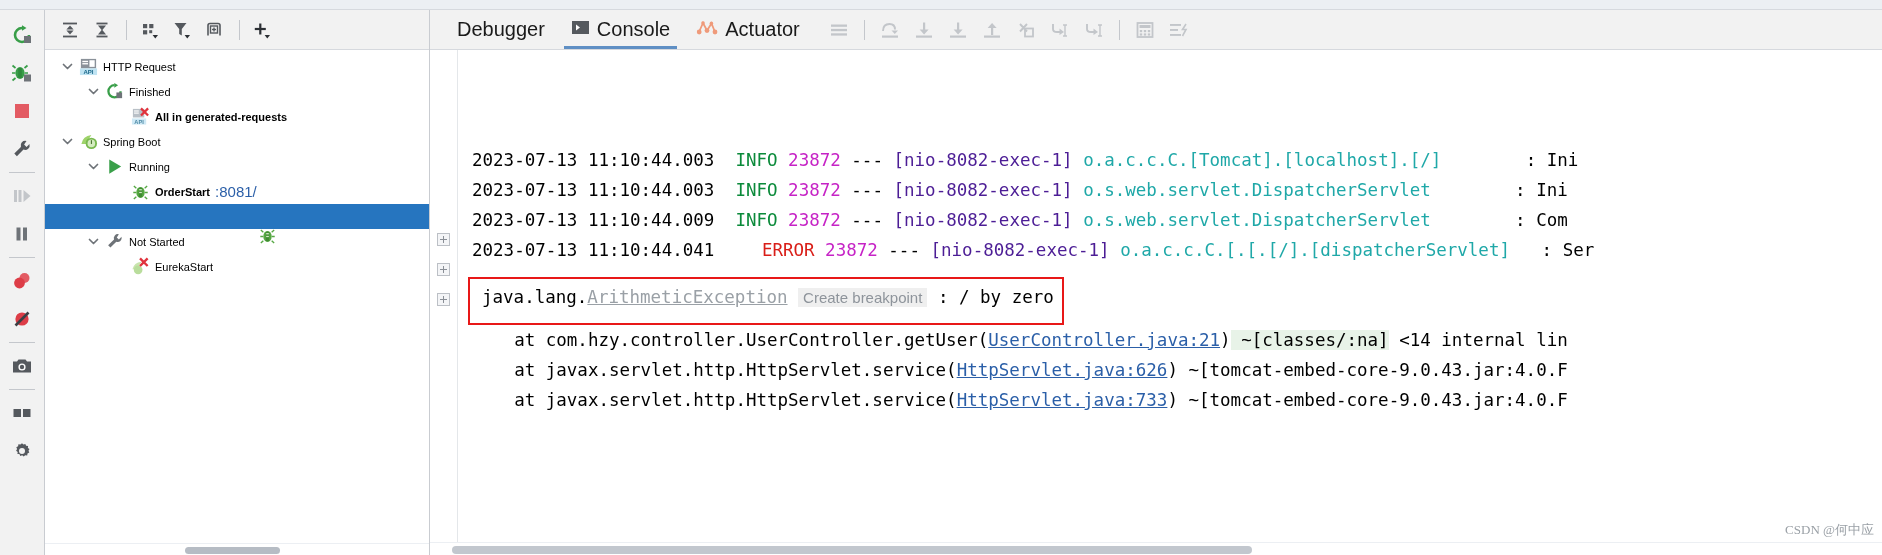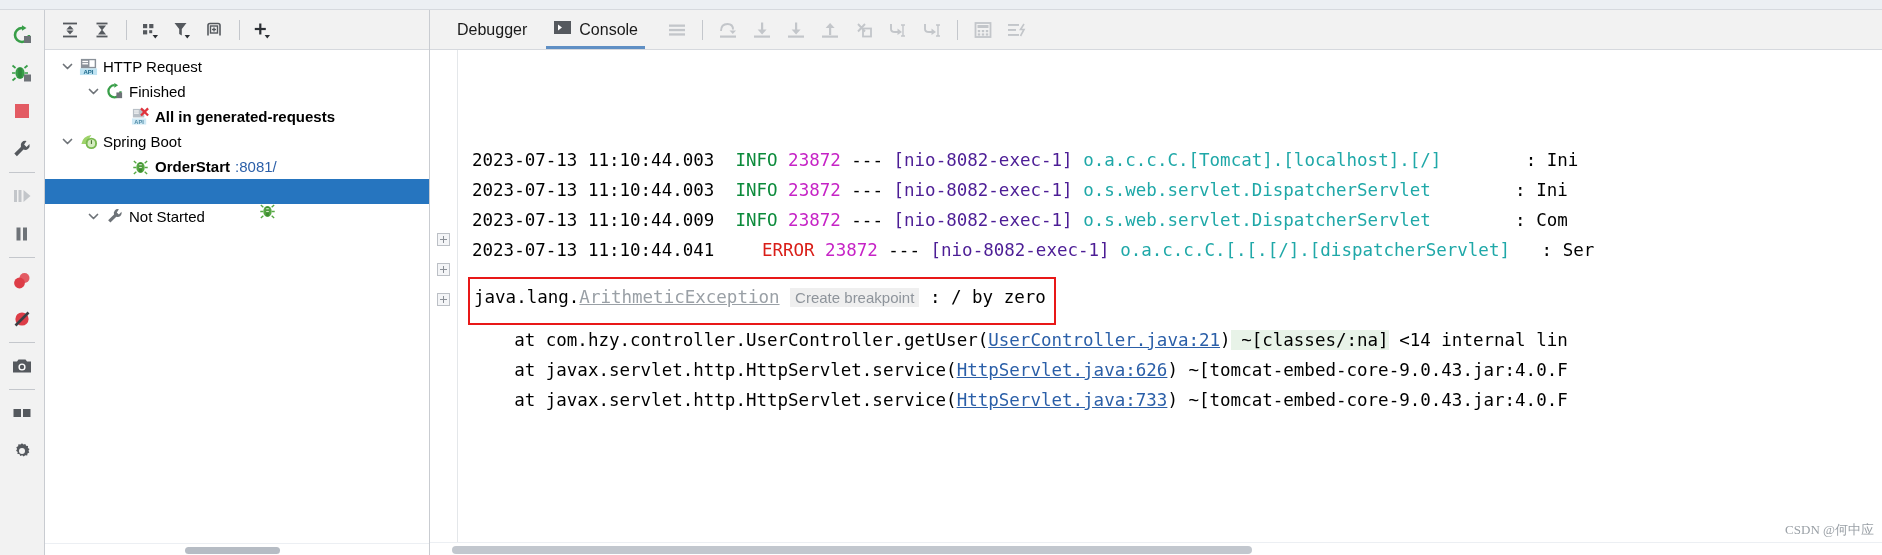--- a/index.html
+++ b/index.html
@@ -97,21 +97,21 @@
     width: 20px; flex: 0 0 20px;
     display: flex; align-items: center; justify-content: center;
     cursor: pointer;
   }
   .twisty svg { display: block; }
   .tnode-icon {
     width: 22px; flex: 0 0 22px;
     display: flex; align-items: center; justify-content: center;
     margin-right: 4px;
   }
-  .tlabel { font-size: 15px; }
+  .tlabel { font-size: 11px; }
   .tlabel.bold { font-weight: bold; }
   .tport { color: #2b5fa8; margin-left: 5px; }
   .tree-row.selected .tport { color: #ffffff; text-decoration: underline; }
 
   
   .tree-hscroll {
     height: 12px; flex: 0 0 12px;
     background: #ffffff;
     position: relative;
     border-top: 1px solid #eceff3;
@@ -136,21 +136,21 @@
     height: 40px; flex: 0 0 40px;
     background: #f2f2f2;
     display: flex;
     align-items: stretch;
     padding-left: 14px;
     border-bottom: 1px solid #d6d9de;
   }
   .ctab {
     display: flex; align-items: center; gap: 7px;
     padding: 0 13px;
-    font-size: 16px; color: #1a1a1a;
+    font-size: 20px; color: #1a1a1a;
     cursor: pointer;
     position: relative;
   }
   .ctab.active::after {
     content: "";
     position: absolute;
     left: 6px; right: 6px; bottom: 0;
     height: 3px; background: #5f8fc4;
   }
   .ctools { display: flex; align-items: center; gap: 2px; margin-left: 10px; }
@@ -208,21 +208,21 @@
   .c-dash  { color: #000000; }
   .c-thread{ color: #4c1d95; margin-top: 44px; }
   .c-logger{ color: #1fa8a8; }
   .c-msg   { color: #000000; }
   .c-link  { color: #2b5fa8; text-decoration: underline; }
   .c-green-bg { background: #e8f3e8; }
 
   .exc-box {
     margin: 12px 0 0 10px;
     border: 2px solid #e81818;
-    padding: 4px 8px 5px 4px;
+    padding: 4px 8px 5px 12px;
     display: inline-block;
     white-space: pre;
     height: 48px;
     line-height: 28px;
   }
   .exc-name { color: #9aa0a6; text-decoration: underline; }
   .exc-bp {
     background: #efefef; color: #8e949b;
     font-family: "Liberation Sans", sans-serif;
     font-size: 15px;
@@ -464,20 +464,33 @@
             <span class="tnode-icon">
               <svg width="19" height="19" viewBox="0 0 20 20">
                 <path d="M2.5 12.5 Q4 4.5 13 3.2 Q10 7 8.5 12.5 Z" fill="#9ed36a"></path>
                 <circle cx="13" cy="12" r="6" fill="#79b94f"></circle>
                 <circle cx="13" cy="12" r="4" fill="#d4ebc0"></circle>
                 <rect x="12.5" y="8.6" width="1.2" height="4" fill="#4e7a33"></rect>
               </svg>
             </span>
             <span class="tlabel">Spring Boot</span>
           </div>
+          <div class="tree-row" style="padding-left: 38px;">
+            <span class="twisty">
+              <svg width="13" height="13" viewBox="0 0 13 13">
+                <path d="M2.5 4.5 L6.5 8.5 L10.5 4.5" fill="none" stroke="#6e7378" stroke-width="1.7" stroke-linecap="round" stroke-linejoin="round"></path>
+              </svg>
+            </span>
+            <span class="tnode-icon">
+              <svg width="19" height="19" viewBox="0 0 20 20">
+                <path d="M4.5 2.5 L17 10 L4.5 17.5 Z" fill="#3aa04a"></path>
+              </svg>
+            </span>
+            <span class="tlabel">Running</span>
+          </div>
           <div class="tree-row" style="padding-left: 64px;">
             <span class="twisty"></span>
             <span class="tnode-icon">
               <svg width="19" height="19" viewBox="0 0 20 20">
                 <ellipse cx="10" cy="11" rx="4.4" ry="5.8" fill="#56a843"></ellipse>
                 <rect x="8.2" y="6" width="3.6" height="10" fill="#3f8c31"></rect>
                 <path d="M5.6 6.5 L3 4.2 M14.4 6.5 L17 4.2 M5.5 11 L2.4 11 M14.5 11 L17.6 11 M5.6 15.5 L3 17.8 M14.4 15.5 L17 17.8" stroke="#56a843" stroke-width="1.5" fill="none"></path>
                 <rect x="8.6" y="7.5" width="2.8" height="1.3" fill="#d6ecc9"></rect>
                 <rect x="8.6" y="10.4" width="2.8" height="1.3" fill="#d6ecc9"></rect>
               </svg>
@@ -505,20 +518,31 @@
                 <path d="M2.5 4.5 L6.5 8.5 L10.5 4.5" fill="none" stroke="#6e7378" stroke-width="1.7" stroke-linecap="round" stroke-linejoin="round"></path>
               </svg>
             </span>
             <span class="tnode-icon">
               <svg width="19" height="19" viewBox="0 0 20 20">
                 <path d="M14.6 2.4 a4.2 4.2 0 0 0 -5.1 5.5 L3.3 14 l2.4 2.4 L11.9 10.2 a4.2 4.2 0 0 0 5.5 -5.1 l-2.8 2.8 l-2.2 -2.2 Z" fill="#6e7378"></path>
               </svg>
             </span>
             <span class="tlabel">Not Started</span>
           </div>
+          <div class="tree-row" style="padding-left: 64px;">
+            <span class="twisty"></span>
+            <span class="tnode-icon">
+              <svg width="19" height="19" viewBox="0 0 20 20">
+                <path d="M1.5 13 Q3 6 11 5 Q8.4 8.5 7 13 Z" fill="#c9e5ae"></path>
+                <circle cx="7.5" cy="13.5" r="4.6" fill="#b9dd9c"></circle>
+                <path d="M9.5 1.5 L17.5 9.5 M17.5 1.5 L9.5 9.5" stroke="#e0333d" stroke-width="2.5"></path>
+              </svg>
+            </span>
+            <span class="tlabel">EurekaStart</span>
+          </div>
         </div>
 
       <div class="tree-hscroll">
         <div class="thumb"></div>
       </div>
     </div>
 
     <div class="right-panel">
 
       <div class="console-tabs">
@@ -530,20 +554,33 @@
         <div class="ctab active">
           <span>
             <svg width="19" height="19" viewBox="0 0 19 19">
               <rect x="1" y="3" width="17" height="13" fill="#55595e"></rect>
               <path d="M5 6.5 L9 9.5 L5 12.5 Z" fill="#ffffff"></path>
             </svg>
           </span>
           <span>Console</span>
         </div>
 
+        <div class="ctab">
+          <span>
+            <svg width="22" height="19" viewBox="0 0 22 19">
+              <path d="M3 14 L7 5 L11 12.5 L15.5 5.5 L19 14" fill="none" stroke="#ef9a7a" stroke-width="1.8"></path>
+              <circle cx="3.2" cy="14" r="2.4" fill="#ef9a7a"></circle>
+              <circle cx="11" cy="12.6" r="2.4" fill="#ef9a7a"></circle>
+              <circle cx="19" cy="14" r="2.4" fill="#ef9a7a"></circle>
+              <circle cx="7" cy="5" r="1.8" fill="#ef9a7a"></circle>
+              <circle cx="15.4" cy="5.4" r="1.8" fill="#ef9a7a"></circle>
+            </svg>
+          </span>
+          <span>Actuator</span>
+        </div>
 
         <div class="ctools">
 
           <div class="ct-btn">
             <svg width="22" height="20" viewBox="0 0 22 20">
               <rect x="3" y="4.5" width="16" height="2.3" fill="#c3c6ca"></rect>
               <rect x="3" y="8.9" width="16" height="2.3" fill="#c3c6ca"></rect>
               <rect x="3" y="13.3" width="16" height="2.3" fill="#c3c6ca"></rect>
             </svg>
           </div>

